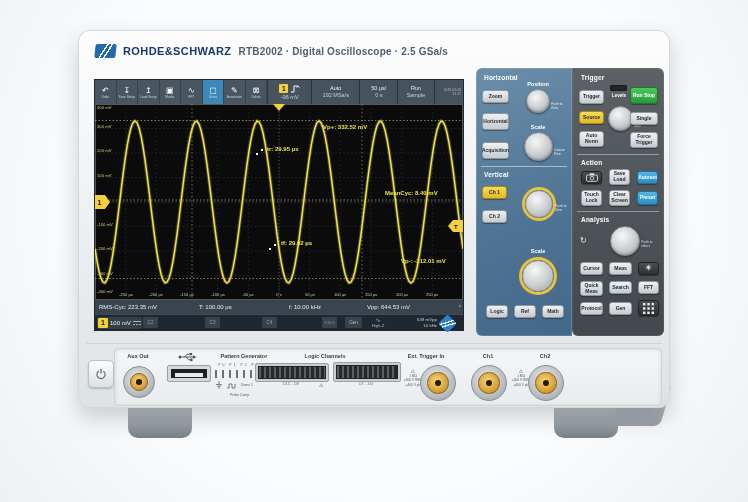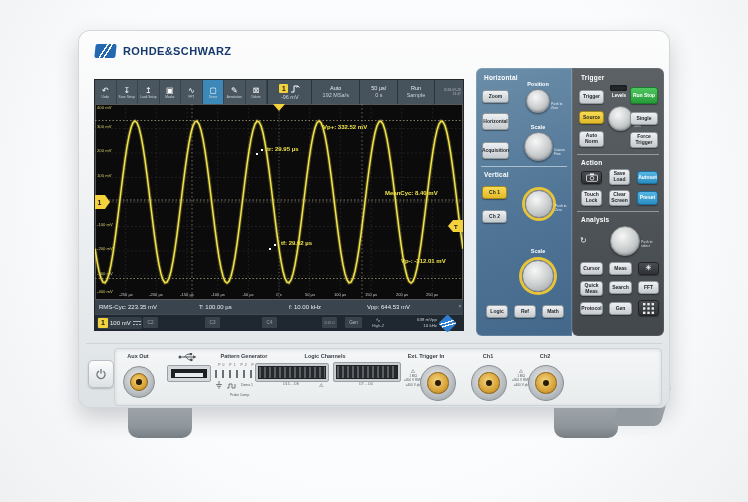--- a/index.html
+++ b/index.html
@@ -108,20 +108,21 @@
 
   <div class="foot" style="left:128px;top:398px;"></div>
   <div class="foot" style="left:554px;top:398px;"></div>
   <div class="stand"></div>
 
   <div class="device">
 
     <div class="brand">
       <div class="rslogo"></div>
       <span class="brandname">ROHDE&amp;SCHWARZ</span>
+      <span class="modelline">RTB2002 · Digital Oscilloscope · 2.5 GSa/s</span>
     </div>
 
     <div class="screen">
 
       <div class="toolbar">
         <div class="ttile">
           <span class="tglyph">↶</span>
           <span class="tlabel">Undo</span>
         </div>
         <div class="ttile">

